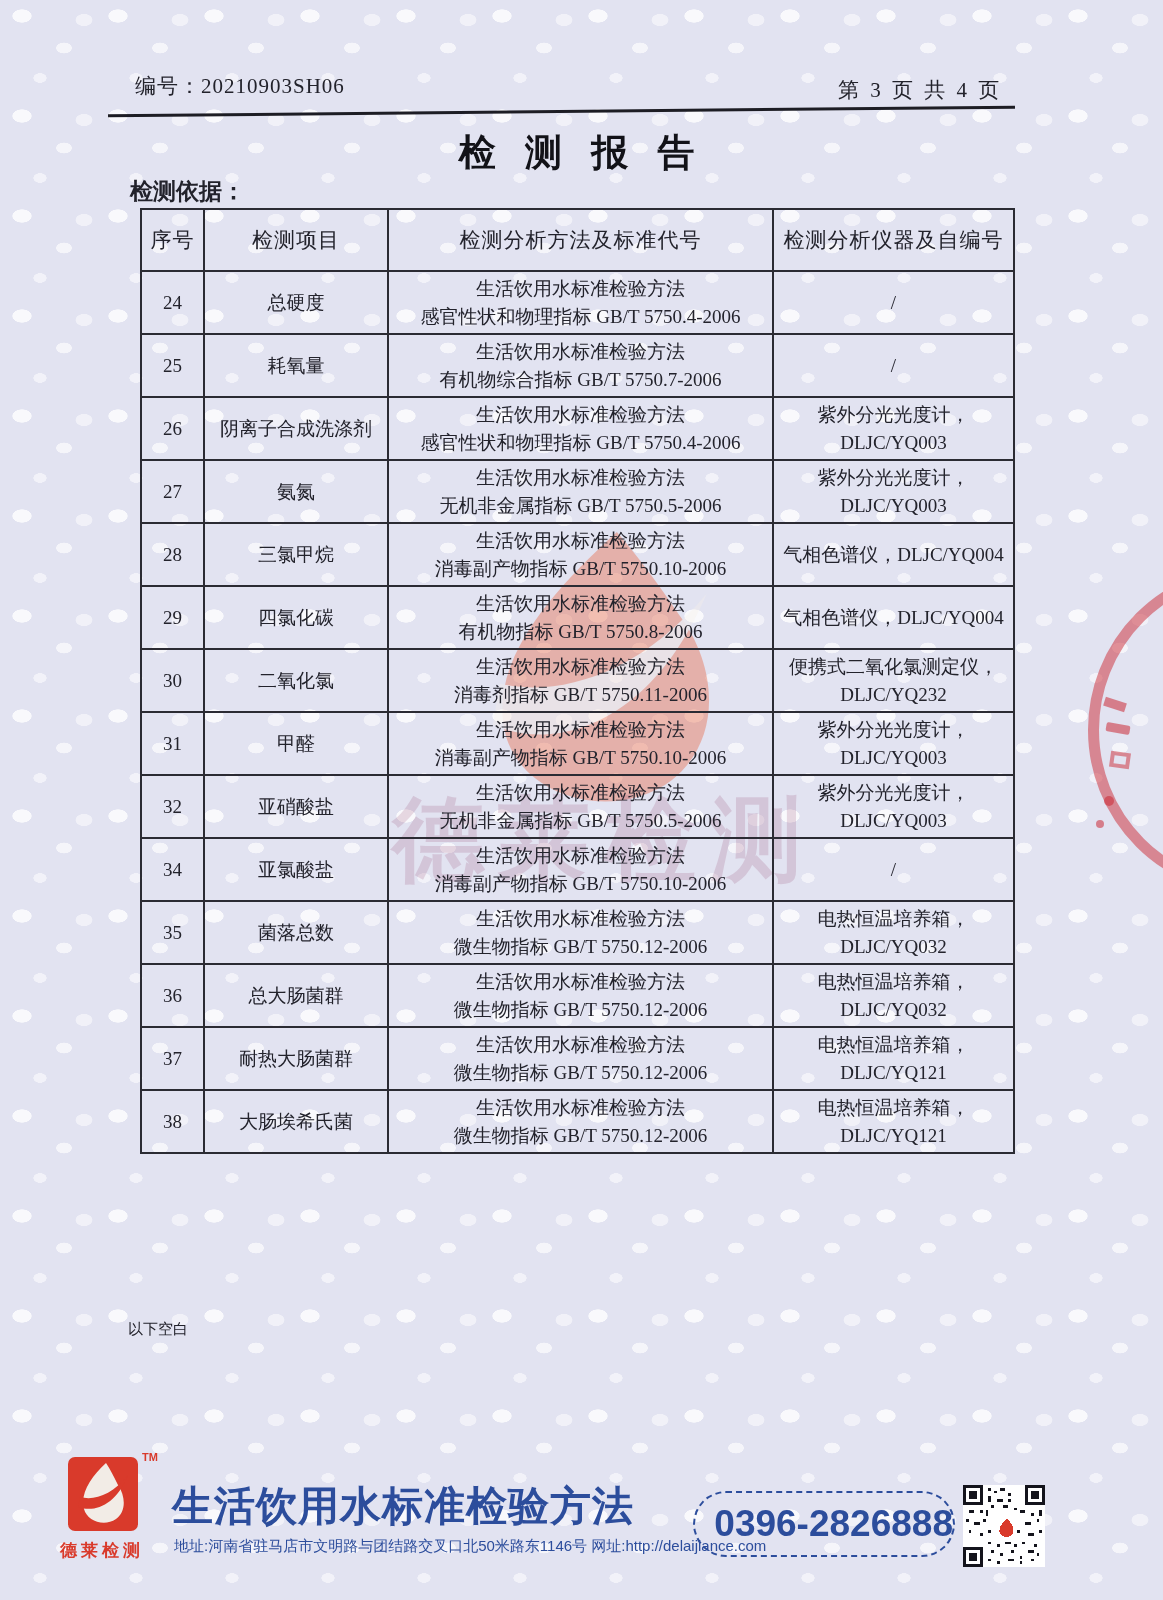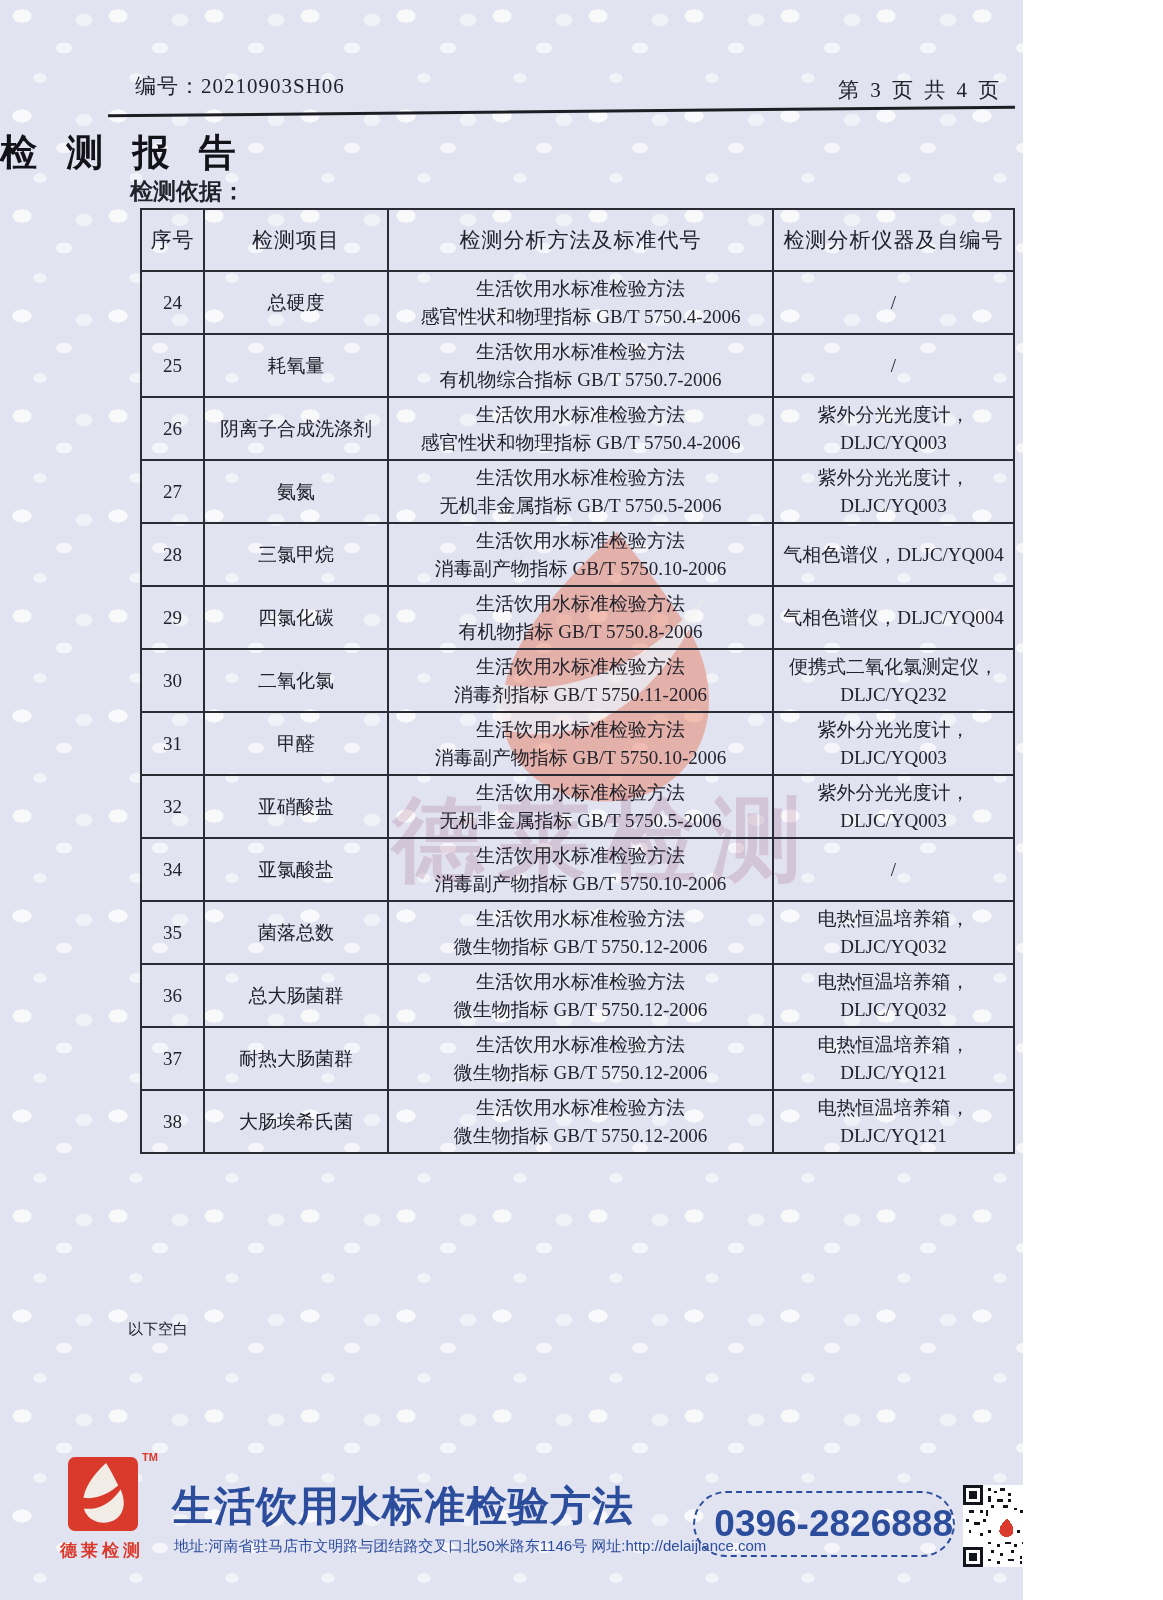--- a/index.html
+++ b/index.html
@@ -2,35 +2,35 @@
 <html><head>
 <meta charset="utf-8">
 <style>
   * { margin:0; padding:0; box-sizing:border-box; }
   html,body { width:1163px; height:1600px; }
   body{
     font-family:"Liberation Serif","DejaVu Serif",serif;
     color:#22222b;
   }
   .page{
-    position:relative; width:1023px; height:1600px; overflow:hidden;
+    position:relative; width:1163px; height:1600px; overflow:hidden;
     background-color:#e2e3f1;
     background-image:
       radial-gradient(ellipse 16px 11px at 22px 16px, rgba(255,255,255,.80) 58%, rgba(255,255,255,0) 62%),
       radial-gradient(ellipse 13px 9px at 64px 48px, rgba(255,255,255,.65) 58%, rgba(255,255,255,0) 62%),
       radial-gradient(ellipse 11px 8px at 40px 78px, rgba(255,255,255,.55) 58%, rgba(255,255,255,0) 62%),
       radial-gradient(ellipse 14px 10px at 84px 20px, rgba(255,255,255,.50) 58%, rgba(255,255,255,0) 62%);
     background-size:96px 100px;
   }
   
   .doc-no{ position:absolute; left:135px; top:72px; font-size:21px; letter-spacing:1px; }
   .page-indicator{ position:absolute; left:838px; top:76px; font-size:21px; letter-spacing:3px; }
   .header-rule{ position:absolute; left:108px; top:110px; width:907px; height:3px;
     background:#1d1d24; transform:rotate(-0.55deg); }
-  .report-title{ position:absolute; left:0; top:128px; width:100%; 
+  .report-title{ position:absolute; left:0; top:128px; width:100%; text-align:center;
     font-size:37px; font-weight:bold; letter-spacing:10px; color:#121218; }
   .basis-label{ position:absolute; left:130px; top:176px; font-size:23px; font-weight:bold; }
   
   .watermark-logo{ position:absolute; left:420px; top:525px; width:380px; height:310px;
     opacity:.38; z-index:0; pointer-events:none; }
   .watermark-text{ position:absolute; left:392px; top:778px; font-size:92px; font-weight:bold;
     letter-spacing:14px; color:rgba(155,80,120,.20); z-index:0; pointer-events:none;
     font-family:"Liberation Sans","DejaVu Sans",sans-serif; }
   
   .stamp{ position:absolute; left:1088px; top:565px; width:330px; height:330px;

